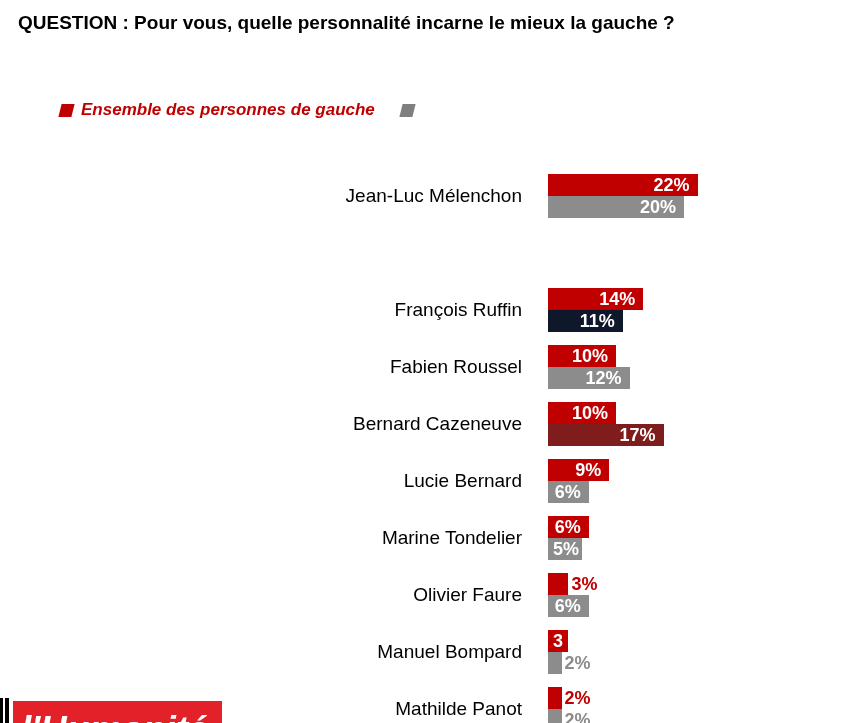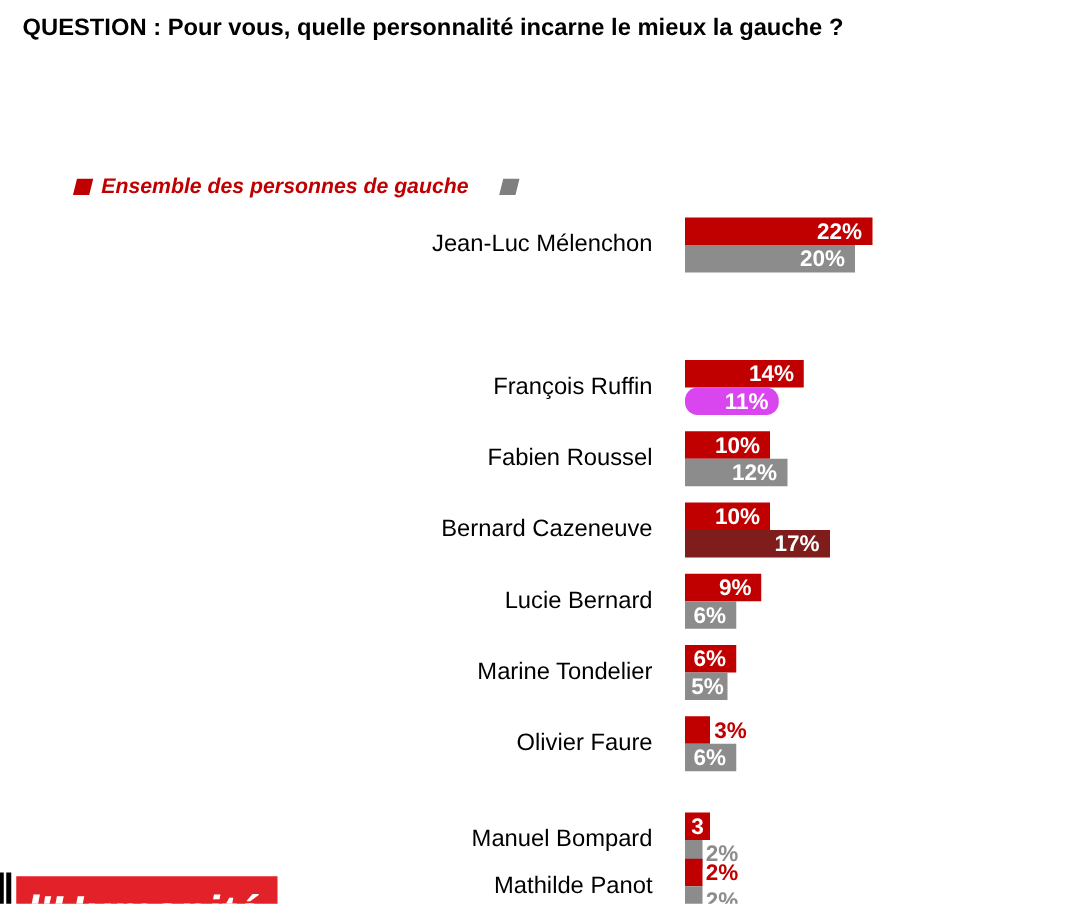--- a/index.html
+++ b/index.html
@@ -12,21 +12,21 @@
   }
   .page { position: absolute; inset: 0; width: 860px; height: 723px; overflow: hidden; }
 
   
   .title {
     position: absolute; left: 18px; top: 12px; width: 800px;
     font-size: 19px; font-weight: bold; color: #000000;
   }
 
   
-  .legend { position: absolute; left: 60px; top: 100px; display: flex; align-items: center; gap: 26px; margin-top: 39px; }
+  .legend { position: absolute; left: 60px; top: 100px; display: flex; align-items: center; gap: 26px; }
   .legend-item { display: flex; align-items: center; gap: 8px; }
   .legend-marker {
     width: 13px; height: 13px; display: inline-block;
     transform: skewX(-14deg);
   }
   .legend-label { font-size: 17px; font-weight: bold; font-style: italic; }
 
   
   .chart { position: absolute; left: 0; top: 174px; width: 860px; height: 561px; }
   .row { position: absolute; left: 0; width: 860px; height: 44px; }
@@ -87,21 +87,21 @@
             <span class="bar-value lbl-in">20%</span>
           </div>
         </div>
       </div>
       <div class="row" style="top: 114px;">
         <div class="row-label">François Ruffin</div>
         <div class="bars">
           <div class="bar" style="top: 0px; width: 95.2px; background: rgb(192, 0, 0);">
             <span class="bar-value lbl-in">14%</span>
           </div>
-          <div class="bar" style="top: 22px; width: 74.8px; background: #d946ef; border-radius: 10px;">
+          <div class="bar" style="top: 22px; width: 74.8px; background: #0f172a;">
             <span class="bar-value lbl-in">11%</span>
           </div>
         </div>
       </div>
       <div class="row" style="top: 171px;">
         <div class="row-label">Fabien Roussel</div>
         <div class="bars">
           <div class="bar" style="top: 0px; width: 68px; background: rgb(192, 0, 0);">
             <span class="bar-value lbl-in">10%</span>
           </div>
@@ -147,21 +147,21 @@
         <div class="row-label">Olivier Faure</div>
         <div class="bars">
           <div class="bar" style="top: 0px; width: 20.4px; background: rgb(192, 0, 0);">
             <span class="bar-value lbl-out" style="color: rgb(192, 0, 0);">3%</span>
           </div>
           <div class="bar" style="top: 22px; width: 40.8px; background: rgb(140, 140, 140);">
             <span class="bar-value lbl-in">6%</span>
           </div>
         </div>
       </div>
-      <div class="row" style="top: 456px; margin-top: 20px;">
+      <div class="row" style="top: 456px;">
         <div class="row-label">Manuel Bompard</div>
         <div class="bars">
           <div class="bar" style="top: 0px; width: 20.4px; background: rgb(192, 0, 0);">
             <span class="bar-value lbl-in-left">3</span>
           </div>
           <div class="bar" style="top: 22px; width: 13.6px; background: rgb(140, 140, 140);">
             <span class="bar-value lbl-out" style="color: rgb(140, 140, 140);">2%</span>
           </div>
         </div>
       </div>

